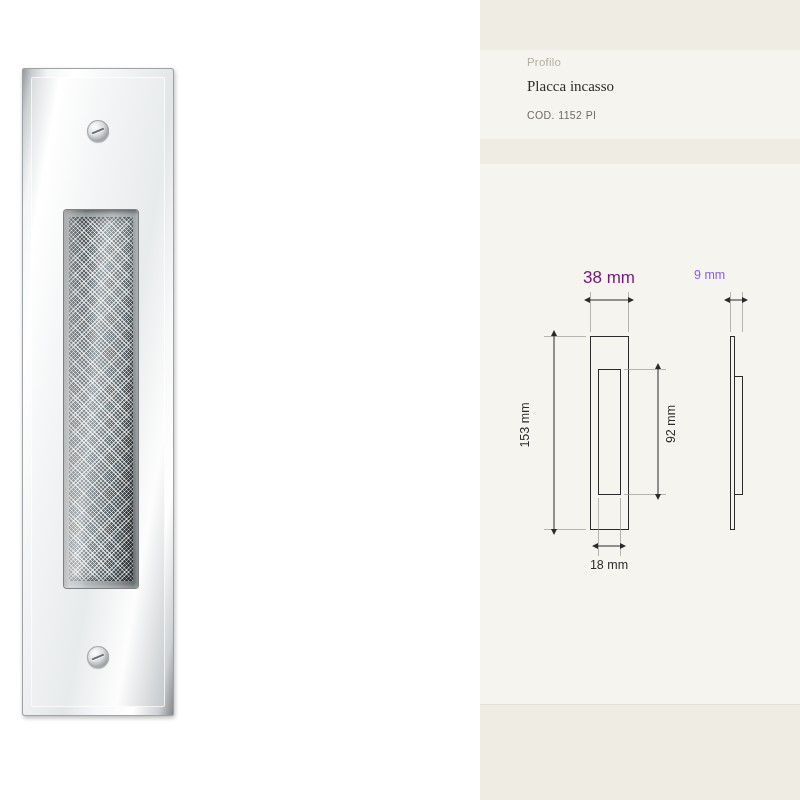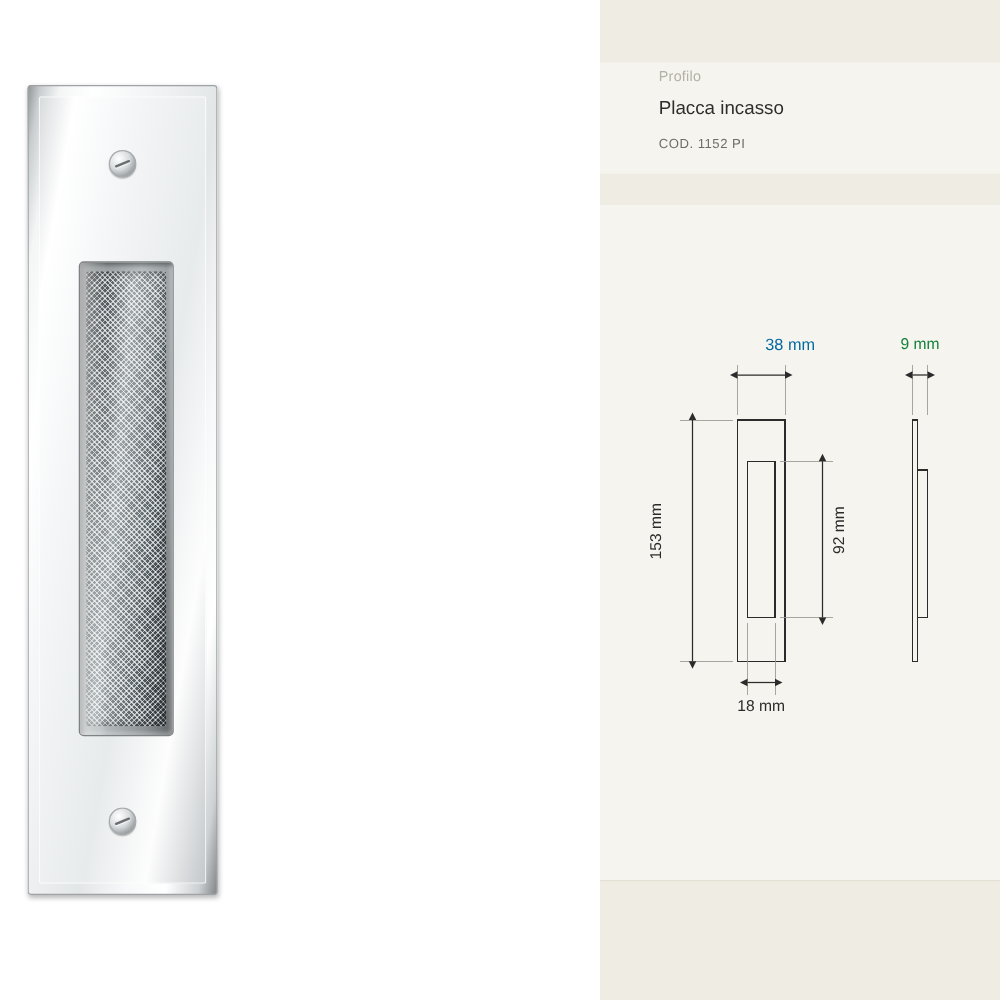--- a/index.html
+++ b/index.html
@@ -139,20 +139,21 @@
     font-size: 11.5px;
     color: #b4b0a4;
     letter-spacing: .2px;
     margin: 0 0 10px 0;
   }
   .spec-title {
     font-size: 15px;
     color: #2e2e2c;
     margin: 0 0 14px 0;
     font-weight: 400;
+    font-family: Liberation Serif, serif;
   }
   .spec-code {
     font-size: 10.5px;
     color: #6f6c64;
     letter-spacing: .4px;
     margin: 0;
   }
   .spec-body {
     position: absolute;
     left: 0; top: 164px;
@@ -236,26 +237,26 @@
 
         <g stroke="#2b2b2b" stroke-width="1">
           <line x1="110" y1="136" x2="148" y2="136" marker-start="url(#arrL)" marker-end="url(#arrR)"></line>
           <line x1="74" y1="172" x2="74" y2="365" marker-start="url(#arrL)" marker-end="url(#arrR)"></line>
           <line x1="178" y1="205" x2="178" y2="330" marker-start="url(#arrL)" marker-end="url(#arrR)"></line>
           <line x1="118" y1="382" x2="140" y2="382" marker-start="url(#arrL)" marker-end="url(#arrR)"></line>
           <line x1="250" y1="136" x2="262" y2="136" marker-start="url(#arrL)" marker-end="url(#arrR)"></line>
         </g>
       </svg>
 
-      <div style="position:absolute;left:86px;top:104px;width:86px;text-align:right;font-size:13px;color:#0369a1;">38 mm</div>
+      <div style="position:absolute;left:86px;top:104px;width:86px;text-align:center;font-size:17px;color:#701a75;">38 mm</div>
 
       <div style="position:absolute;left:-5px;top:254px;width:100px;text-align:center;font-size:12.5px;color:#2b2b2b;transform:rotate(-90deg);">153 mm</div>
 
       <div style="position:absolute;left:146px;top:253px;width:90px;text-align:center;font-size:12.5px;color:#2b2b2b;transform:rotate(-90deg);">92 mm</div>
 
       <div style="position:absolute;left:86px;top:394px;width:86px;text-align:center;font-size:12.5px;color:#2b2b2b;">18 mm</div>
 
-      <div style="position:absolute;left:214px;top:104px;width:84px;text-align:center;font-size:12.5px;color:#15803d;">9 mm</div>
+      <div style="position:absolute;left:214px;top:104px;width:84px;text-align:left;font-size:12.5px;color:#8b5cf6;">9 mm</div>
     </div>
   </div>
 
   <div class="spec-footer-line"></div>
 </div>
 
 </body></html>

